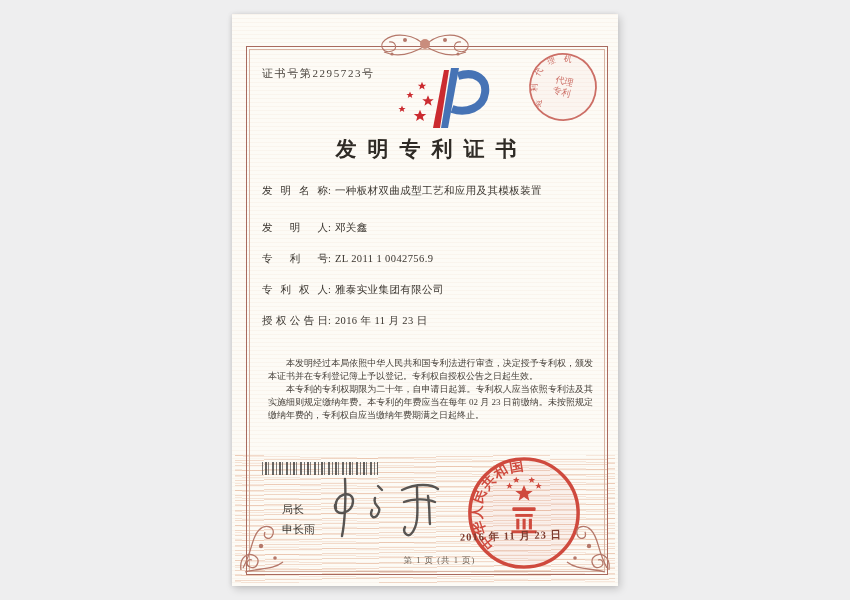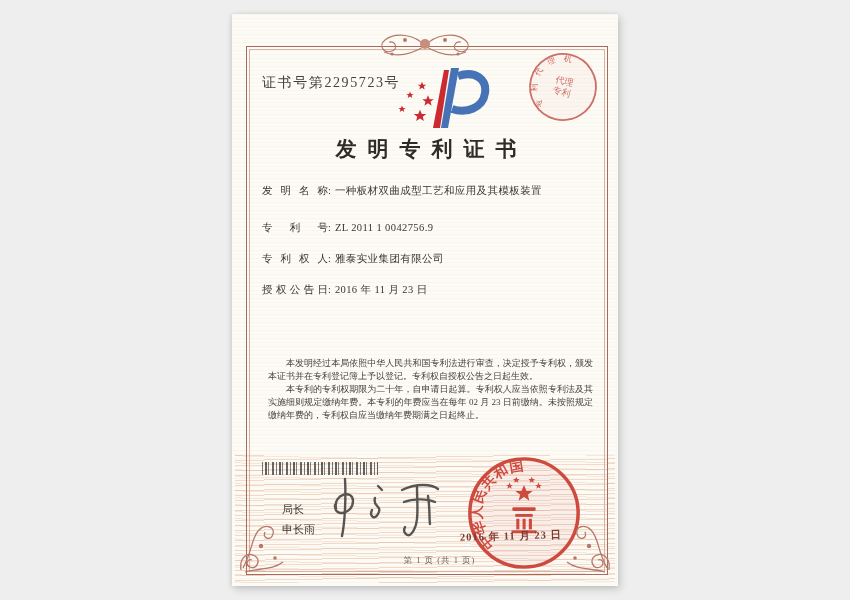--- a/index.html
+++ b/index.html
@@ -22,22 +22,22 @@
   }
   .frame{
     position:absolute;left:14px;right:10px;top:32px;bottom:11px;
     border:1.3px solid #a96a5e;
   }
   .frame-inner{
     position:absolute;left:2px;right:2px;top:2px;bottom:2px;
     border:1px solid #d8b3a3;
   }
   .cert-no{
-    position:absolute;left:30px;top:60px;
-    font-size:14px;letter-spacing:1.6px;color:#453f38;
+    position:absolute;left:30px;top:52px;
+    font-size:11px;letter-spacing:1.6px;color:#453f38;
   }
   .logo{position:absolute;left:156px;top:54px;width:112px;height:62px;}
   .title{
     position:absolute;left:2px;right:0;top:121px;text-align:center;
     font-size:21px;font-weight:600;letter-spacing:11px;color:#2f2b26;text-indent:11px;
   }
   .fields{position:absolute;left:30px;right:24px;top:170px;}
   .f-row{margin-bottom:18px;font-size:10.5px;line-height:13px;color:#3a352f;white-space:nowrap;}
   .f-row:first-child{margin-bottom:24px;}
   .f-label{display:inline-block;width:66px;text-align:justify;text-align-last:justify;}
@@ -126,20 +126,23 @@
       <polygon points="63,0 71,0 60,60 53,60" fill="#4673b5"></polygon>
       <path d="M70,8 C88,2 99,12 97,25 C95,40 78,46 64,41" fill="none" stroke="#4673b5" stroke-width="8"></path>
     </g>
   </svg>
 
   <div class="title">发明专利证书</div>
 
   <div class="fields">
     <div class="f-row">
       <span class="f-label">发明名称</span><span class="f-colon">:</span><span class="f-value">一种板材双曲成型工艺和应用及其模板装置</span>
+    </div>
+    <div class="f-row">
+      <span class="f-label">发明人</span><span class="f-colon">:</span><span class="f-value">邓关鑫</span>
     </div>
     <div class="f-row">
       <span class="f-label">专利号</span><span class="f-colon">:</span><span class="f-value">ZL 2011 1 0042756.9</span>
     </div>
     <div class="f-row">
       <span class="f-label">专利权人</span><span class="f-colon">:</span><span class="f-value">雅泰实业集团有限公司</span>
     </div>
     <div class="f-row">
       <span class="f-label">授权公告日</span><span class="f-colon">:</span><span class="f-value">2016 年 11 月 23 日</span>
     </div>

